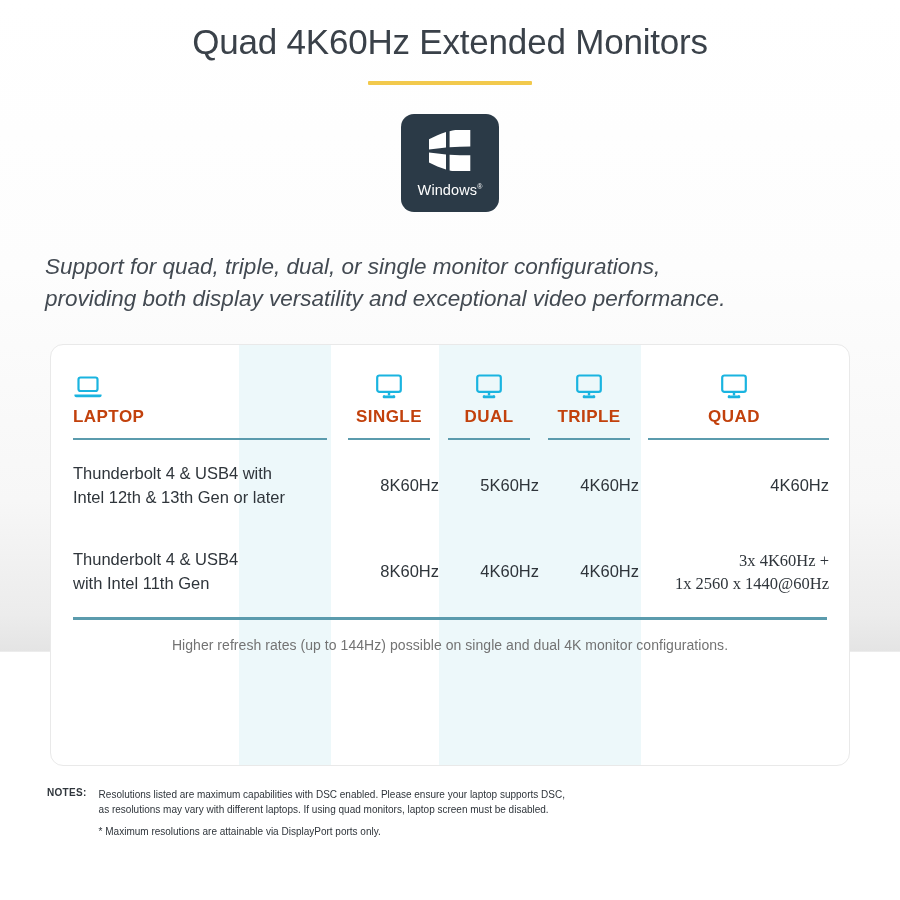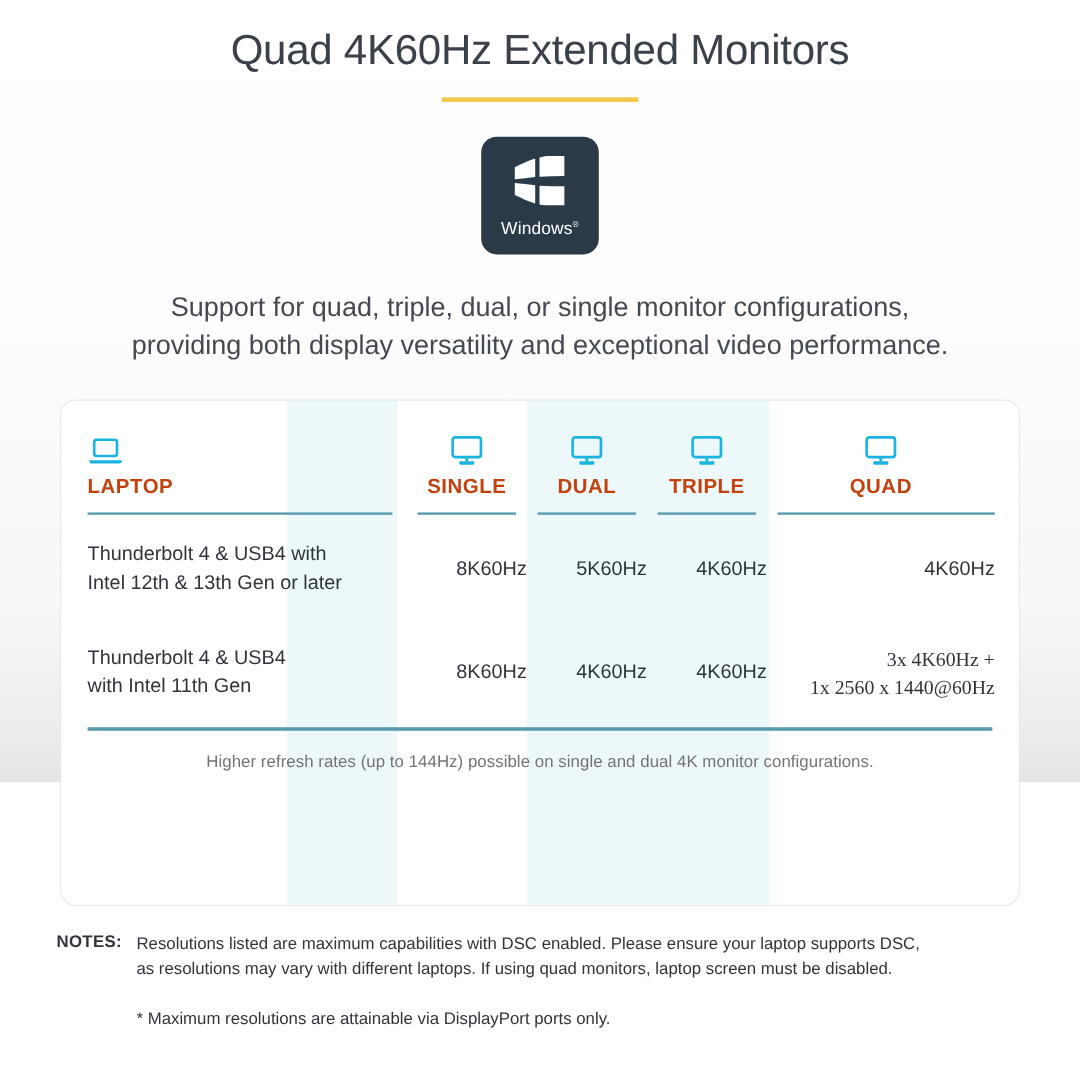--- a/index.html
+++ b/index.html
@@ -77,27 +77,27 @@
     margin-top: 7px;
     position: relative;
   }
   .win-word .tm {
     font-size: 7px;
     vertical-align: super;
   }
 
   
   .subtitle {
-    margin: 28px auto 0 auto;
+    margin: 39px auto 0 auto;
     width: 810px;
-    text-align: center;
     font-size: 22.5px;
     font-weight: 400;
     color: #434a52;
     line-height: 1.43;
+    font-style: italic;
   }
 
   
   .card {
     position: relative;
     margin: 28px auto 0 auto;
     width: 800px;
     height: 422px;
     background: #ffffff;
     border: 1px solid #e9e9e9;
@@ -194,32 +194,32 @@
     padding-top: 17px;
     letter-spacing: 0.05px;
   }
 
   
   .notes {
     margin: 21px auto 0 auto;
     width: 806px;
     display: flex;
     align-items: flex-start;
-    font-size: 14px;
+    font-size: 10px;
     color: #2f353b;
   }
   .notes-label {
     font-weight: 700;
     letter-spacing: 0.3px;
     padding-right: 12px;
     white-space: nowrap;
     padding-top: 0px;
   }
   .notes-body { flex: 1; line-height: 1.52; }
-  .notes-star { margin-top: 20px; }
+  .notes-star { margin-top: 7px; }
 </style>
 </head>
 <body>
 
 <div class="page">
 
   <div class="title-block">
     <h1 class="main-title">Quad 4K60Hz Extended Monitors</h1>
     <div class="title-rule"></div>
   </div>

